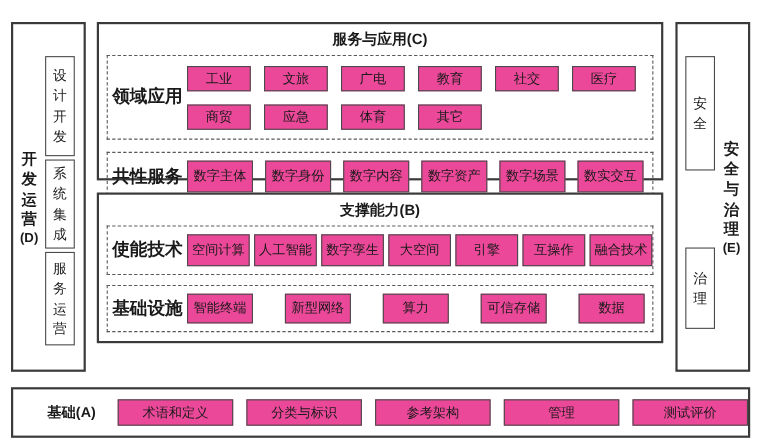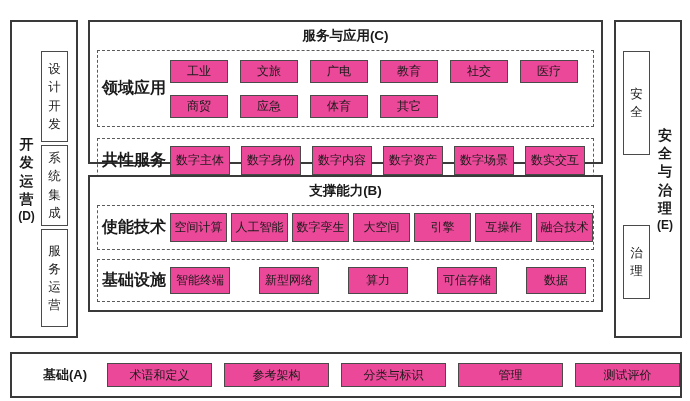--- a/index.html
+++ b/index.html
@@ -15,21 +15,21 @@
   .pillar-label .v-chars { font-weight:bold; font-size:14px; line-height:1.3; }
   .pillar-label .v-suffix { font-weight:bold; font-size:12px; margin-top:1px; }
   .v-chars { display:block; width:1.05em; word-break:break-all; text-align:center; }
   .pillar-boxes { display:flex; flex-direction:column; padding-top:29px; }
   .pillar-left .pillar-boxes { margin-right:8px; }
   .pillar-right .pillar-boxes { margin-left:7px; }
   .pillar-box { width:27px; border:1.5px solid #4a4a4a; display:flex; align-items:center; justify-content:center; }
   .pillar-box .v-chars { font-size:12.5px; line-height:1.45; }
   .pb-1 { height:91px; margin-bottom:3px; }
   .pb-2 { height:81px; margin-bottom:3px; }
-  .pb-3 { height:98px; }
+  .pb-3 { height:85px; }
   .pb-sec { height:104px; margin-bottom:70px;font-family:Liberation Serif, serif; }
   .pb-gov { height:74px; }
 
   
   .center-col { flex:1; margin:0 11px 0 10px; display:flex; flex-direction:column; }
   .layer { border:2px solid #3a3a3a; background:#fff; }
   .layer-c { height:144px; margin-bottom:11px; }
   .layer-b { height:137px; }
   .layer-title { height:28px; display:flex; align-items:center; justify-content:center; font-weight:bold; font-size:13.5px; }
 
@@ -167,20 +167,20 @@
         <span class="v-suffix">(E)</span>
       </div>
     </div>
 
   </div>
 
   <section class="layer-a">
     <div class="a-label">基础(A)</div>
     <div class="box-row row-base">
       <div class="cell">术语和定义</div>
+      <div class="cell">分类与标识</div>
       <div class="cell">参考架构</div>
-      <div class="cell">分类与标识</div>
       <div class="cell">管理</div>
       <div class="cell">测试评价</div>
     </div>
   </section>
 
 </div>
 
 </body></html>

